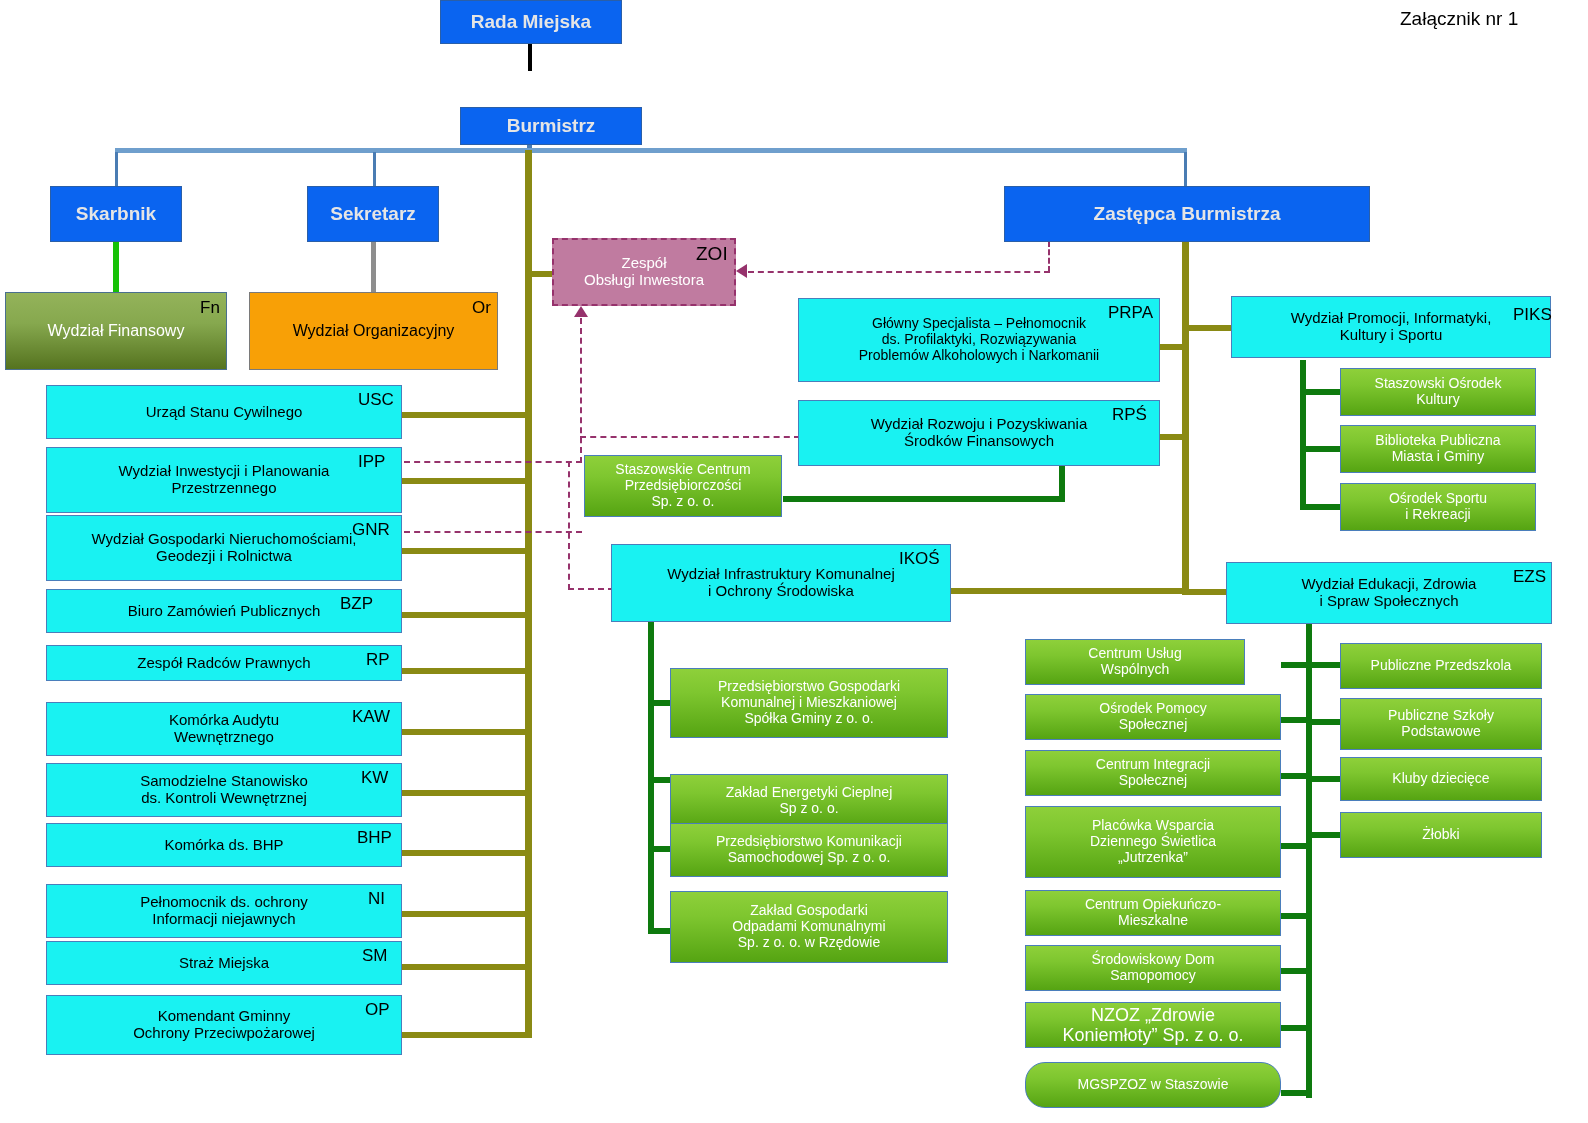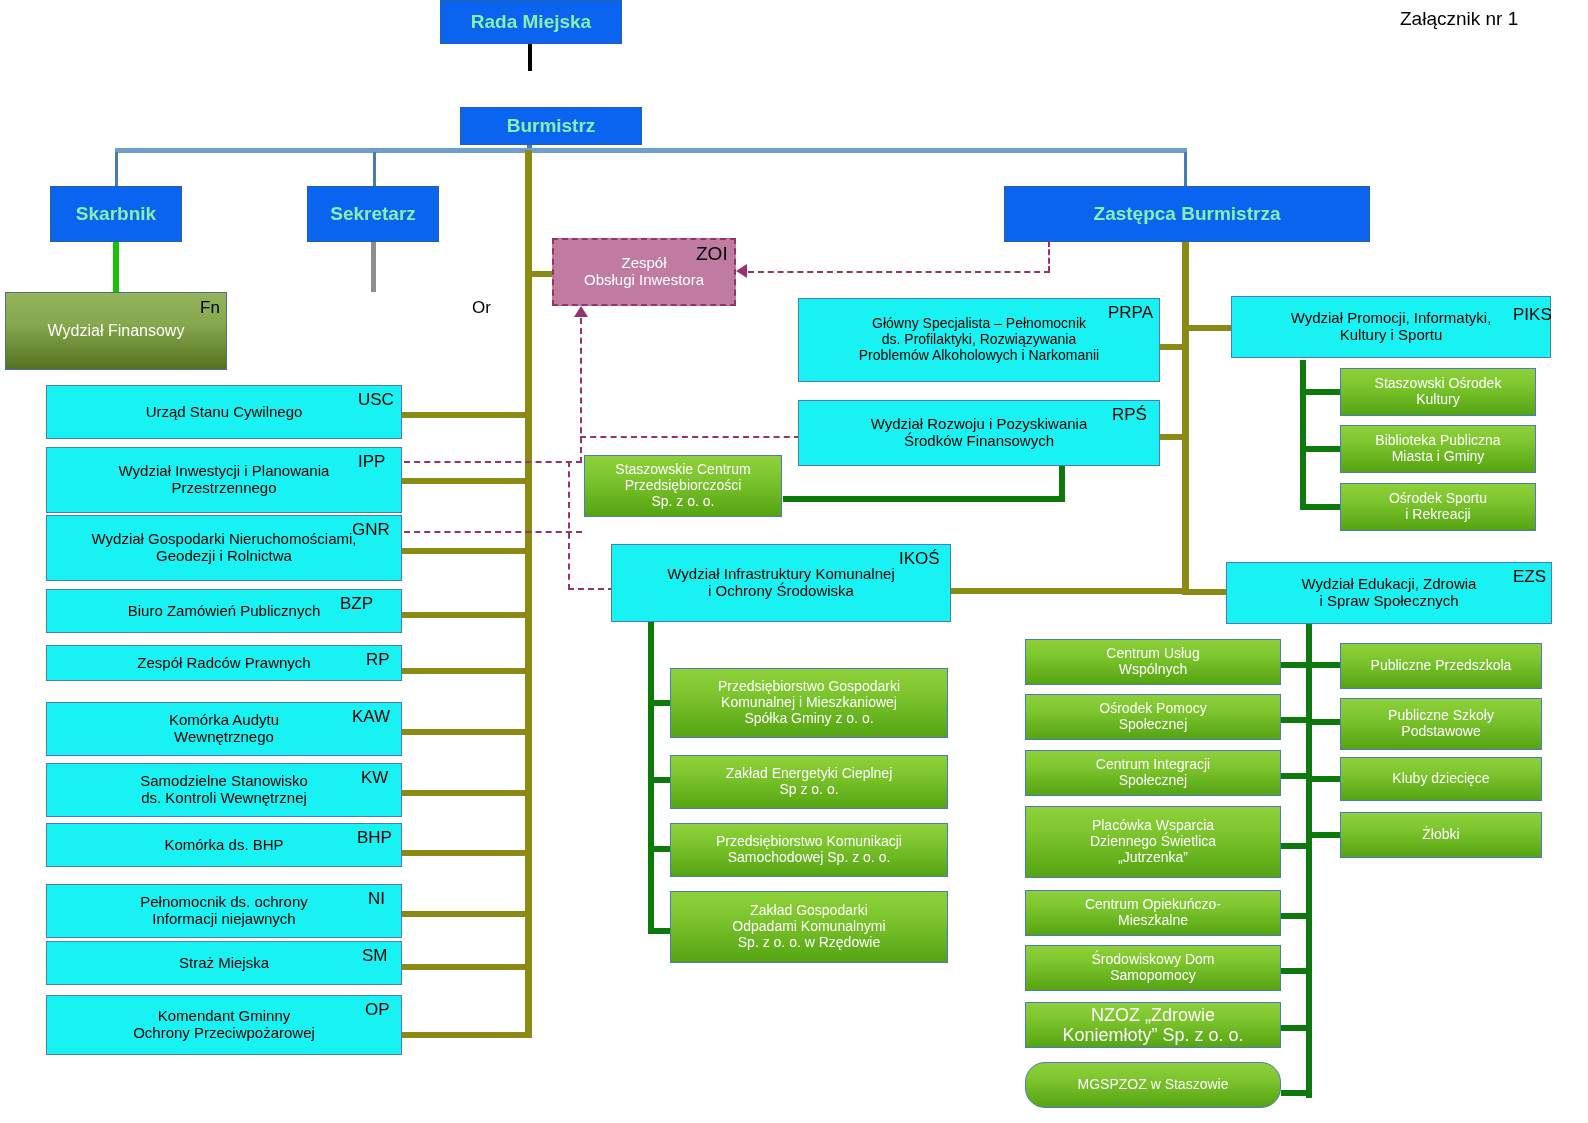--- a/index.html
+++ b/index.html
@@ -5,21 +5,21 @@
   html,body{margin:0;padding:0;background:#ffffff;}
   body{font-family:"Liberation Sans","DejaVu Sans",sans-serif;}
   #canvas{position:relative;width:1588px;height:1123px;overflow:hidden;background:#fff;}
 
   .box{position:absolute;box-sizing:border-box;display:flex;align-items:center;
        justify-content:center;text-align:center;line-height:1.12;}
   .box .lbl{display:block;padding:0 6px;}
   .code{position:absolute;color:#000;font-size:17px;line-height:1;}
 
   
-  .b-blue{background:#0a64f0;border:1px solid #2a5fa8;color:#86efac;font-weight:bold;font-size:19px;}
+  .b-blue{background:#0a64f0;border:1px solid #2a5fa8;color:#e5e5e5;font-weight:bold;font-size:19px;}
 
   
   .b-cyan{background:#19f2f2;border:1px solid #4a7ebb;color:#000000;font-size:15px;}
 
   
   .b-green{background:linear-gradient(to bottom,#8ed03a 0%,#7ec62f 35%,#55a412 100%);
            border:1px solid #4a7ebb;color:#ffffff;font-size:15px;}
 
   
   .b-olive{background:linear-gradient(to bottom,#94b35a 0%,#86a84e 40%,#55731f 100%);
@@ -158,20 +158,23 @@
 
   <div class="box b-blue" style="left:1004px;top:186px;width:366px;height:56px;">
     <span class="lbl">Zastępca Burmistrza</span>
   </div>
 
   <div class="box b-olive" style="left:5px;top:292px;width:222px;height:78px;">
     <span class="lbl">Wydział Finansowy</span>
   </div>
   <div class="code" style="left:200px;top:299px;">Fn</div>
 
+  <div class="box b-orange" style="left:249px;top:292px;width:249px;height:78px;">
+    <span class="lbl">Wydział Organizacyjny</span>
+  </div>
   <div class="code" style="left:472px;top:299px;">Or</div>
 
   <div class="box b-mauve" style="left:552px;top:238px;width:184px;height:68px;">
     <span class="lbl">
       <span>Zespół</span><br>
       <span>Obsługi Inwestora</span>
     </span>
   </div>
   <div class="code" style="left:696px;top:244px;font-size:19px;">ZOI</div>
 
@@ -245,39 +248,39 @@
       <div class="code" style="left: 1513px; top: 568px;">EZS</div>
     </div>
 
   <div id="subsidiaries">
       <div class="box b-green" style="left: 584px; top: 455px; width: 198px; height: 62px; font-size: 14px;">
         <span class="lbl">Staszowskie Centrum<br>Przedsiębiorczości<br>Sp. z o. o.</span>
       </div>
       <div class="box b-green" style="left: 670px; top: 668px; width: 278px; height: 70px; font-size: 14px;">
         <span class="lbl">Przedsiębiorstwo Gospodarki<br>Komunalnej i Mieszkaniowej<br>Spółka Gminy z o. o.</span>
       </div>
-      <div class="box b-green" style="left: 670px; top: 755px; width: 278px; height: 54px; font-size: 14px;">
+      <div class="box b-green" style="left: 670px; top: 774px; width: 278px; height: 54px; font-size: 14px;">
         <span class="lbl">Zakład Energetyki Cieplnej<br>Sp z o. o.</span>
       </div>
       <div class="box b-green" style="left: 670px; top: 823px; width: 278px; height: 54px; font-size: 14px;">
         <span class="lbl">Przedsiębiorstwo Komunikacji<br>Samochodowej Sp. z o. o.</span>
       </div>
       <div class="box b-green" style="left: 670px; top: 891px; width: 278px; height: 72px; font-size: 14px;">
         <span class="lbl">Zakład Gospodarki<br>Odpadami Komunalnymi<br>Sp. z o. o. w Rzędowie</span>
       </div>
       <div class="box b-green" style="left: 1340px; top: 368px; width: 196px; height: 48px; font-size: 14px;">
         <span class="lbl">Staszowski Ośrodek<br>Kultury</span>
       </div>
       <div class="box b-green" style="left: 1340px; top: 425px; width: 196px; height: 48px; font-size: 14px;">
         <span class="lbl">Biblioteka Publiczna<br>Miasta i Gminy</span>
       </div>
       <div class="box b-green" style="left: 1340px; top: 483px; width: 196px; height: 48px; font-size: 14px;">
         <span class="lbl">Ośrodek Sportu<br>i Rekreacji</span>
       </div>
-      <div class="box b-green" style="left: 1025px; top: 639px; width: 256px; height: 46px; font-size: 14px;">
+      <div class="box b-green" style="left: 1025px; top: 639px; width: 220px; height: 46px; font-size: 14px;">
         <span class="lbl">Centrum Usług<br>Wspólnych</span>
       </div>
       <div class="box b-green" style="left: 1025px; top: 694px; width: 256px; height: 46px; font-size: 14px;">
         <span class="lbl">Ośrodek Pomocy<br>Społecznej</span>
       </div>
       <div class="box b-green" style="left: 1025px; top: 750px; width: 256px; height: 46px; font-size: 14px;">
         <span class="lbl">Centrum Integracji<br>Społecznej</span>
       </div>
       <div class="box b-green" style="left: 1025px; top: 806px; width: 256px; height: 72px; font-size: 14px;">
         <span class="lbl">Placówka Wsparcia<br>Dziennego Świetlica<br>„Jutrzenka”</span>

